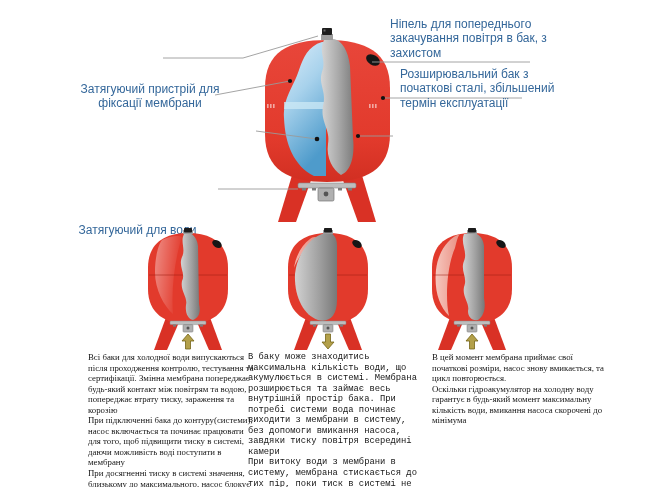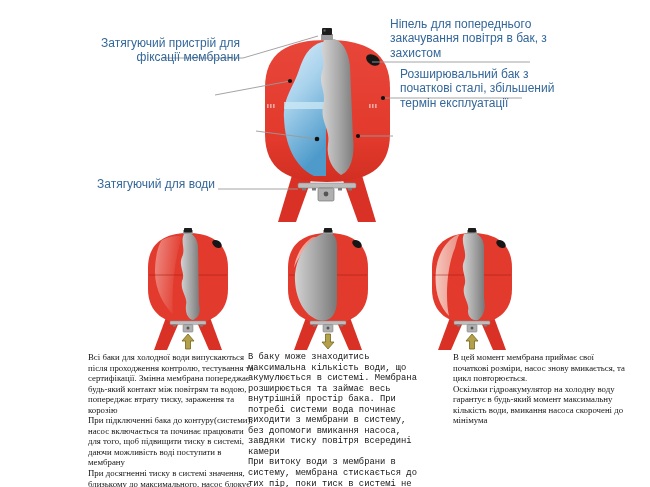--- a/index.html
+++ b/index.html
@@ -4,21 +4,21 @@
 <style>
   html,body{margin:0;padding:0;background:#fff;}
   #canvas{
     position:relative;width:650px;height:487px;background:#fff;overflow:hidden;
     font-family:"Liberation Sans",sans-serif;
   }
   .callout{
     position:absolute;color:#34679a;font-size:12px;line-height:1.2;
     white-space:pre-line;
   }
-  .callout.right-align{text-align:right;}
+  .callout.right-align{text-align:center;margin-top:46px;}
   .callout.left-align{text-align:left;}
   .bodytext{
     position:absolute;font-family:"Liberation Serif",serif;font-size:8.8px;
     line-height:1.2;color:#151515;white-space:pre-line;text-align:left;
   }
   svg{position:absolute;overflow:visible;}
   .leader-overlay{left:0;top:0;pointer-events:none;}
 </style>
 </head>
 <body>
@@ -190,16 +190,16 @@
       <circle cx="48" cy="100" r="1.5" fill="#555"></circle>
     </g>
     <path d="M48,106 L54,113 L50.5,113 L50.5,121 L45.5,121 L45.5,113 L42,113 Z" fill="#b3a04a" stroke="#756418" stroke-width="0.8"></path>
   </svg>
 
   <div class="bodytext" style="left:88px;top:352px;width:170px;">Всі баки для холодної води випускаються після проходження контролю, тестування та сертифікації. Змінна мембрана попереджає будь-який контакт між повітрям та водою, попереджає втрату тиску, зараження та корозію
 При підключенні бака до контуру(системи), насос включається та починає працювати для того, щоб підвищити тиску в системі, даючи можливість воді поступати в мембрану
 При досягненні тиску в системі значення, близькому до максимального, насос блокує систему</div>
   <div class="bodytext" style="left:248px;top:352px;width:172px;font-family:Liberation Mono, monospace;">В баку може знаходитись максимальна кількість води, що акумулюється в системі. Мембрана розширюється та займає весь внутрішній простір бака. При потребі системи вода починає виходити з мембрани в систему, без допомоги вмикання насоса, завдяки тиску повітря всередині камери
 При витоку води з мембрани в систему, мембрана стискається до тих пір, поки тиск в системі не стане мінімальним</div>
-  <div class="bodytext" style="left:432px;top:352px;width:172px;margin-left:21px;">В цей момент мембрана приймає свої початкові розміри, насос знову вмикається, та цикл повторюється.
+  <div class="bodytext" style="left:432px;top:352px;width:172px;">В цей момент мембрана приймає свої початкові розміри, насос знову вмикається, та цикл повторюється.
 Оскільки гідроакумулятор на холодну воду гарантує в будь-який момент максимальну кількість води, вмикання насоса скорочені до мінімума</div>
 
 </div>
 
 </body></html>

